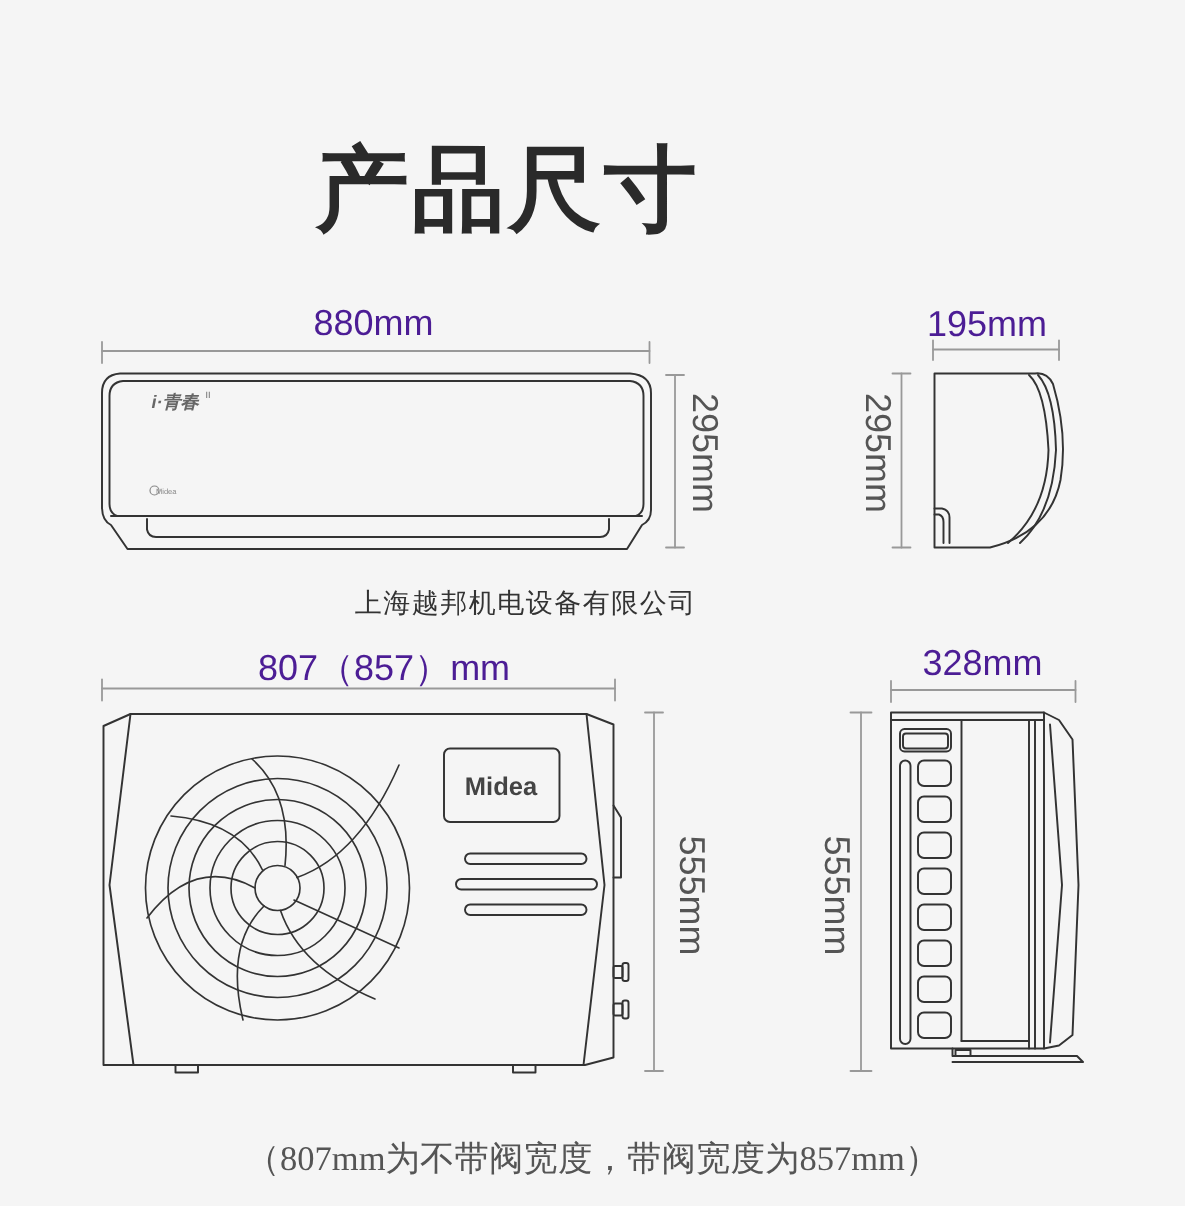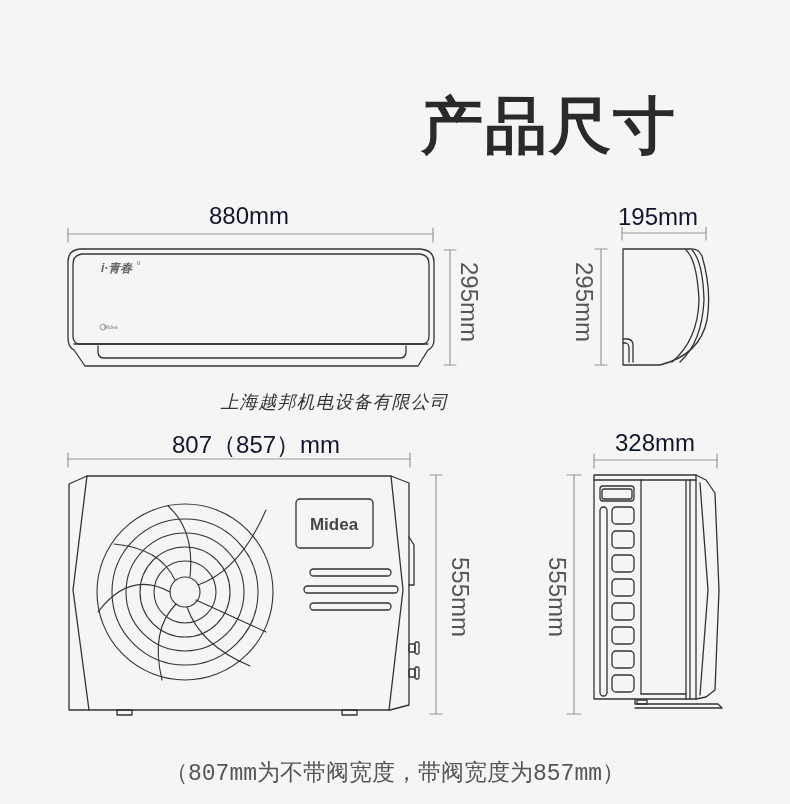--- a/index.html
+++ b/index.html
@@ -5,43 +5,42 @@
     html, body { margin: 0; padding: 0; }
     body {
       width: 790px; height: 804px; overflow: hidden;
       background: #f5f5f5;
       font-family: "DejaVu Sans", "Liberation Sans", sans-serif;
       color: #555;
       position: relative;
     }
     .title {
       position: absolute; left: 0; top: 88px; width: 677px;
-      text-align: right; font-size: 62px; font-weight: bold;
+      text-align: center; font-size: 62px; font-weight: bold;
       color: #2a2a2a; letter-spacing: 2px; line-height: 76px;
     }
     .dim {
-      position: absolute; font-size: 24px; color: #0f172a;
+      position: absolute; font-size: 24px; color: #4c1d95;
       font-family: "Liberation Sans", sans-serif; white-space: nowrap;
     }
     .dim-v {
       position: absolute; font-size: 24px; color: #555;
       font-family: "Liberation Sans", sans-serif; white-space: nowrap;
       transform-origin: left top; transform: rotate(90deg);
     }
     .company {
-      position: absolute; left: 0; top: 390px; width: 669px;
+      position: absolute; left: 16px; top: 390px; width: 669px;
       text-align: center; font-size: 18px; color: #333;
       font-family: "DejaVu Serif", "Liberation Serif", serif;
       letter-spacing: 1px;
-      font-style: italic;
     }
     .note {
       position: absolute; left: 0; top: 757px; width: 790px;
       text-align: center; font-size: 23px; color: #555;
-      font-family: Liberation Mono, monospace;
+      font-family: Liberation Serif, serif;
     }
     svg.draw { position: absolute; left: 0; top: 0; }
     .svg-text { font-family: "Liberation Sans", sans-serif; }
   </style>
 </head>
 <body>
 
 <div class="title">产品尺寸</div>
 
 <svg class="draw" width="790" height="804" viewBox="0 0 790 804">

